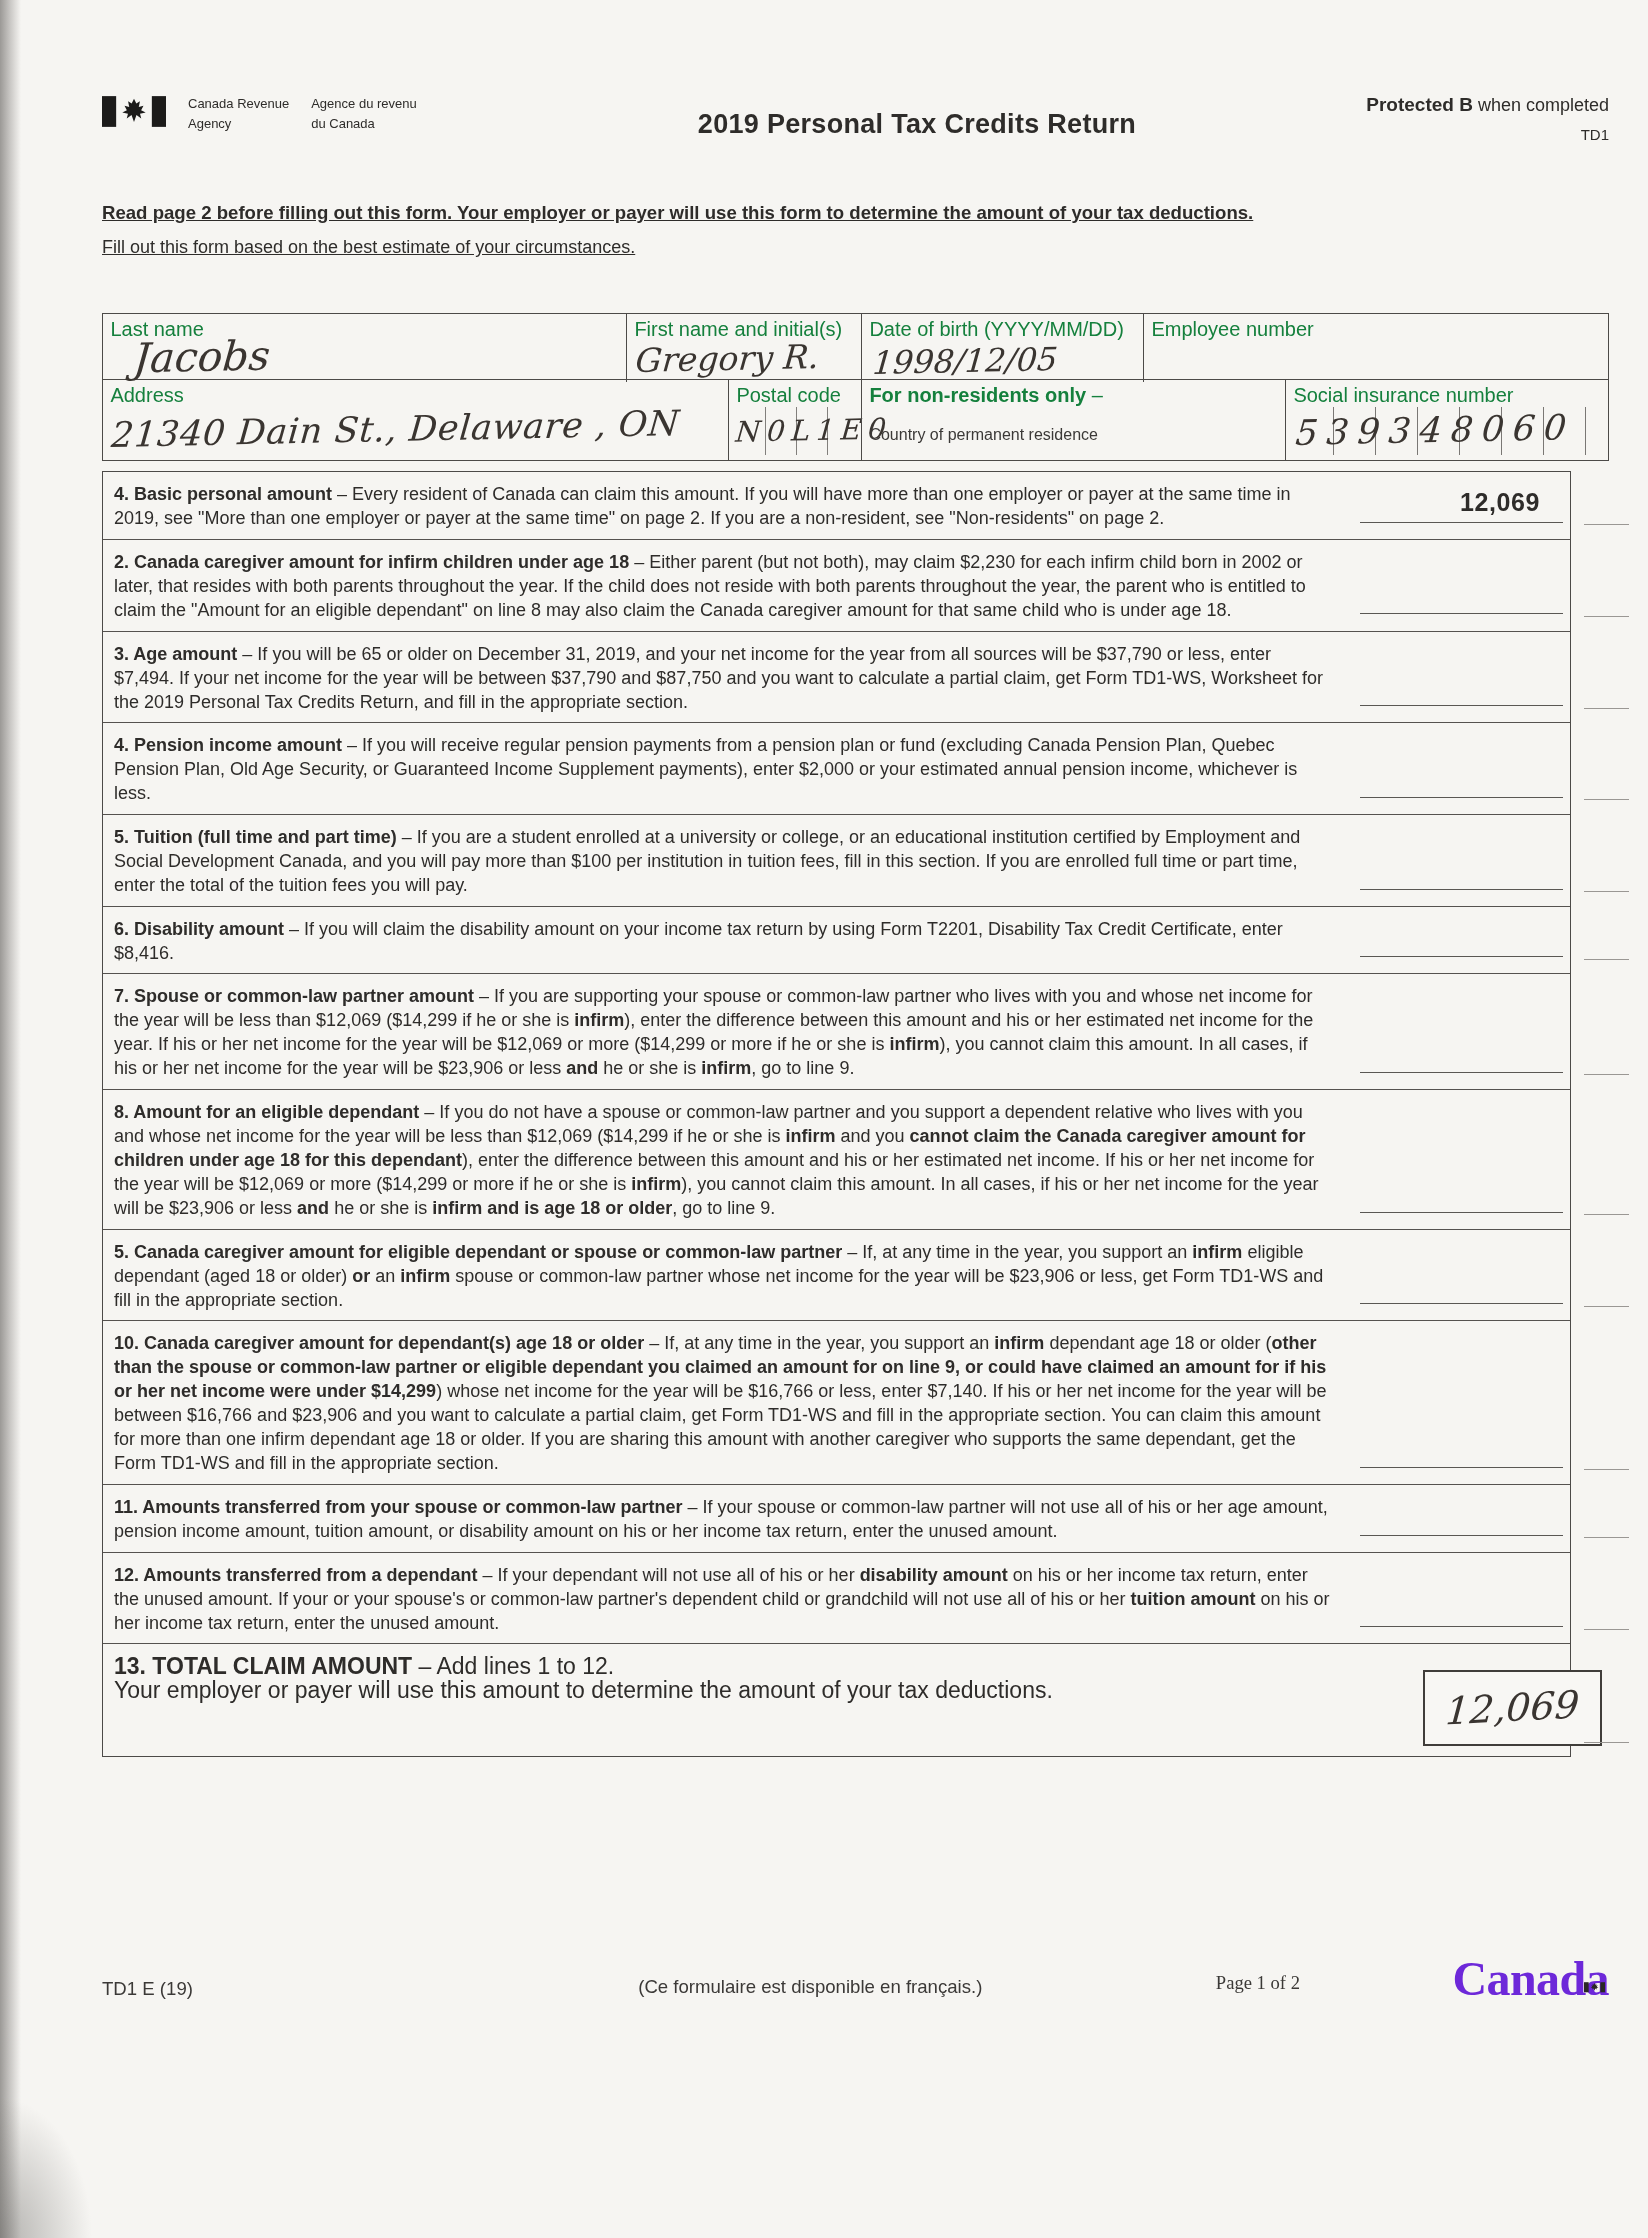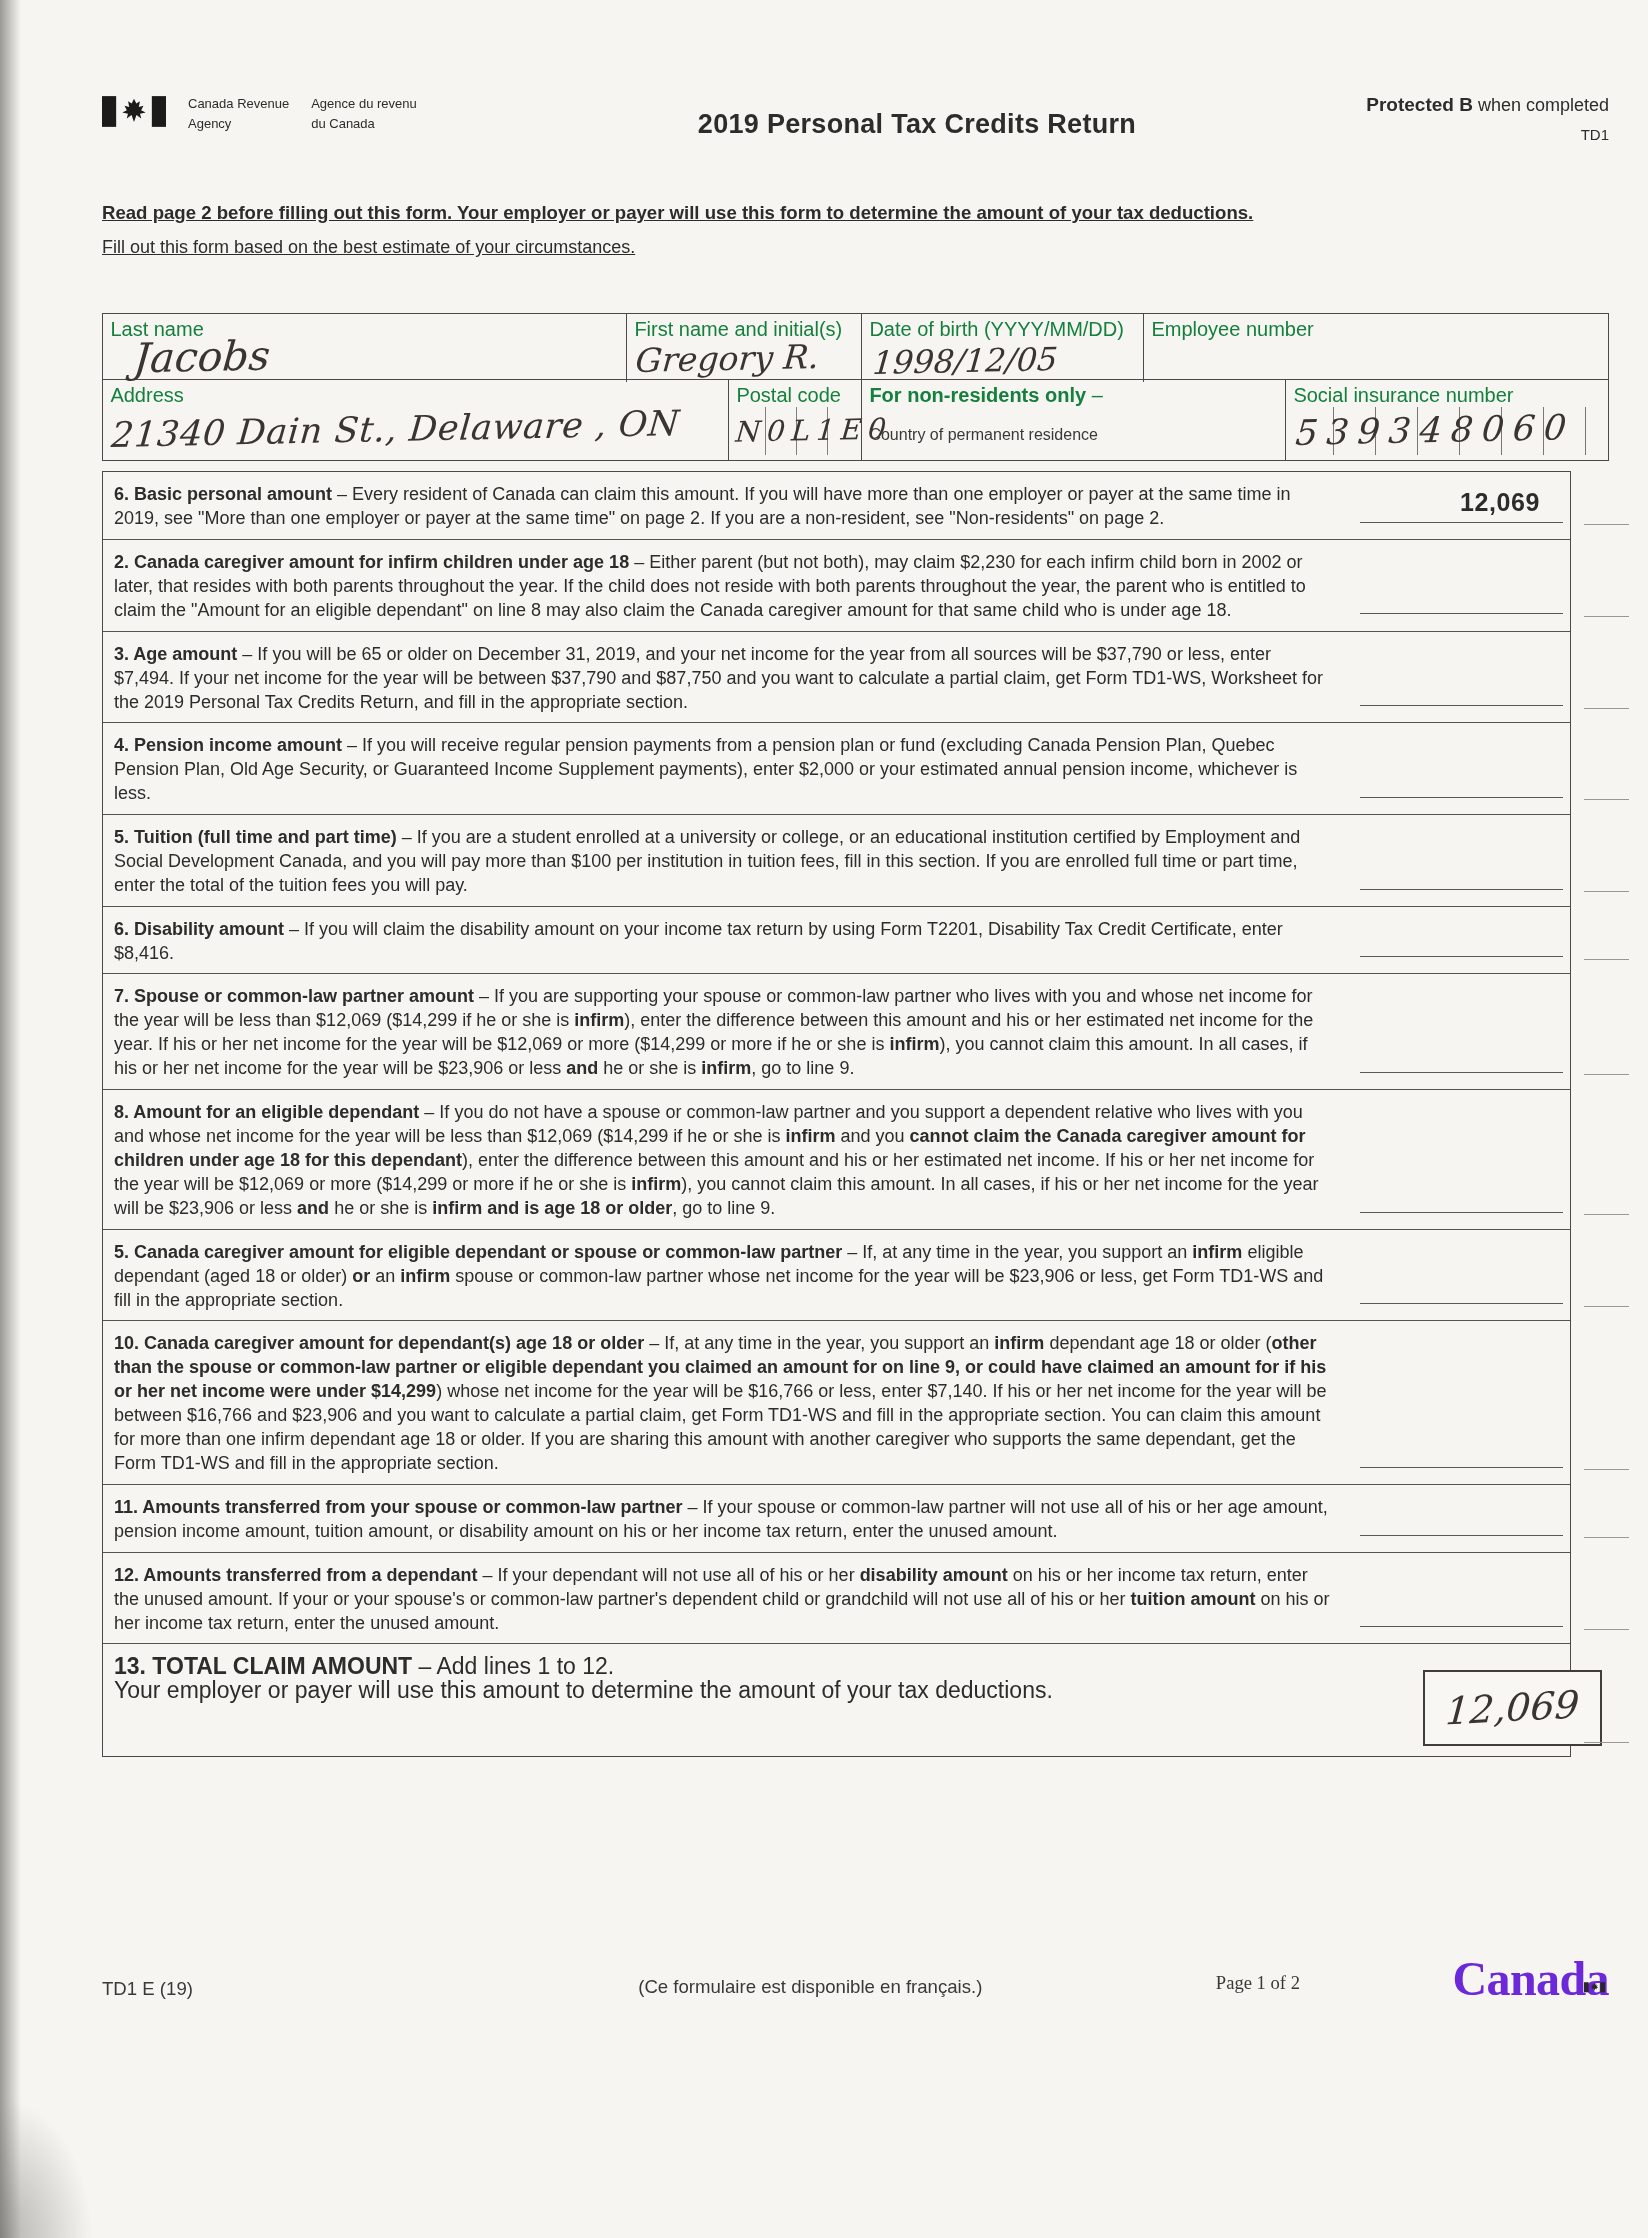--- a/index.html
+++ b/index.html
@@ -157,21 +157,21 @@
         <div class="id-cell">
           <div class="id-label">Social insurance number</div>
           <div class="comb-bg"></div>
           <span class="hw hw-sin">539348060</span>
         </div>
       </div>
     </div>
 
     <div class="sections-box" id="sections-box">
   <div class="section">
-    <div class="section-text"><b>6. Basic personal amount</b> – Every resident of Canada can claim this amount. If you will have more than one employer or payer at the same time in 2019, see "More than one employer or payer at the same time" on page 2. If you are a non-resident, see "Non-residents" on page 2.</div>
+    <div class="section-text"><b>4. Basic personal amount</b> – Every resident of Canada can claim this amount. If you will have more than one employer or payer at the same time in 2019, see "More than one employer or payer at the same time" on page 2. If you are a non-resident, see "Non-residents" on page 2.</div>
     <div class="amount-cell">
       <div class="preprinted" style="display: block;">12,069</div>
       <div class="amount-line"></div>
 
     </div>
     <div class="outer-dash"></div>
   </div>
 
   <div class="section">
     <div class="section-text"><b>2. Canada caregiver amount for infirm children under age 18</b> – Either parent (but not both), may claim $2,230 for each infirm child born in 2002 or later, that resides with both parents throughout the year. If the child does not reside with both parents throughout the year, the parent who is entitled to claim the "Amount for an eligible dependant" on line 8 may also claim the Canada caregiver amount for that same child who is under age 18.</div>

